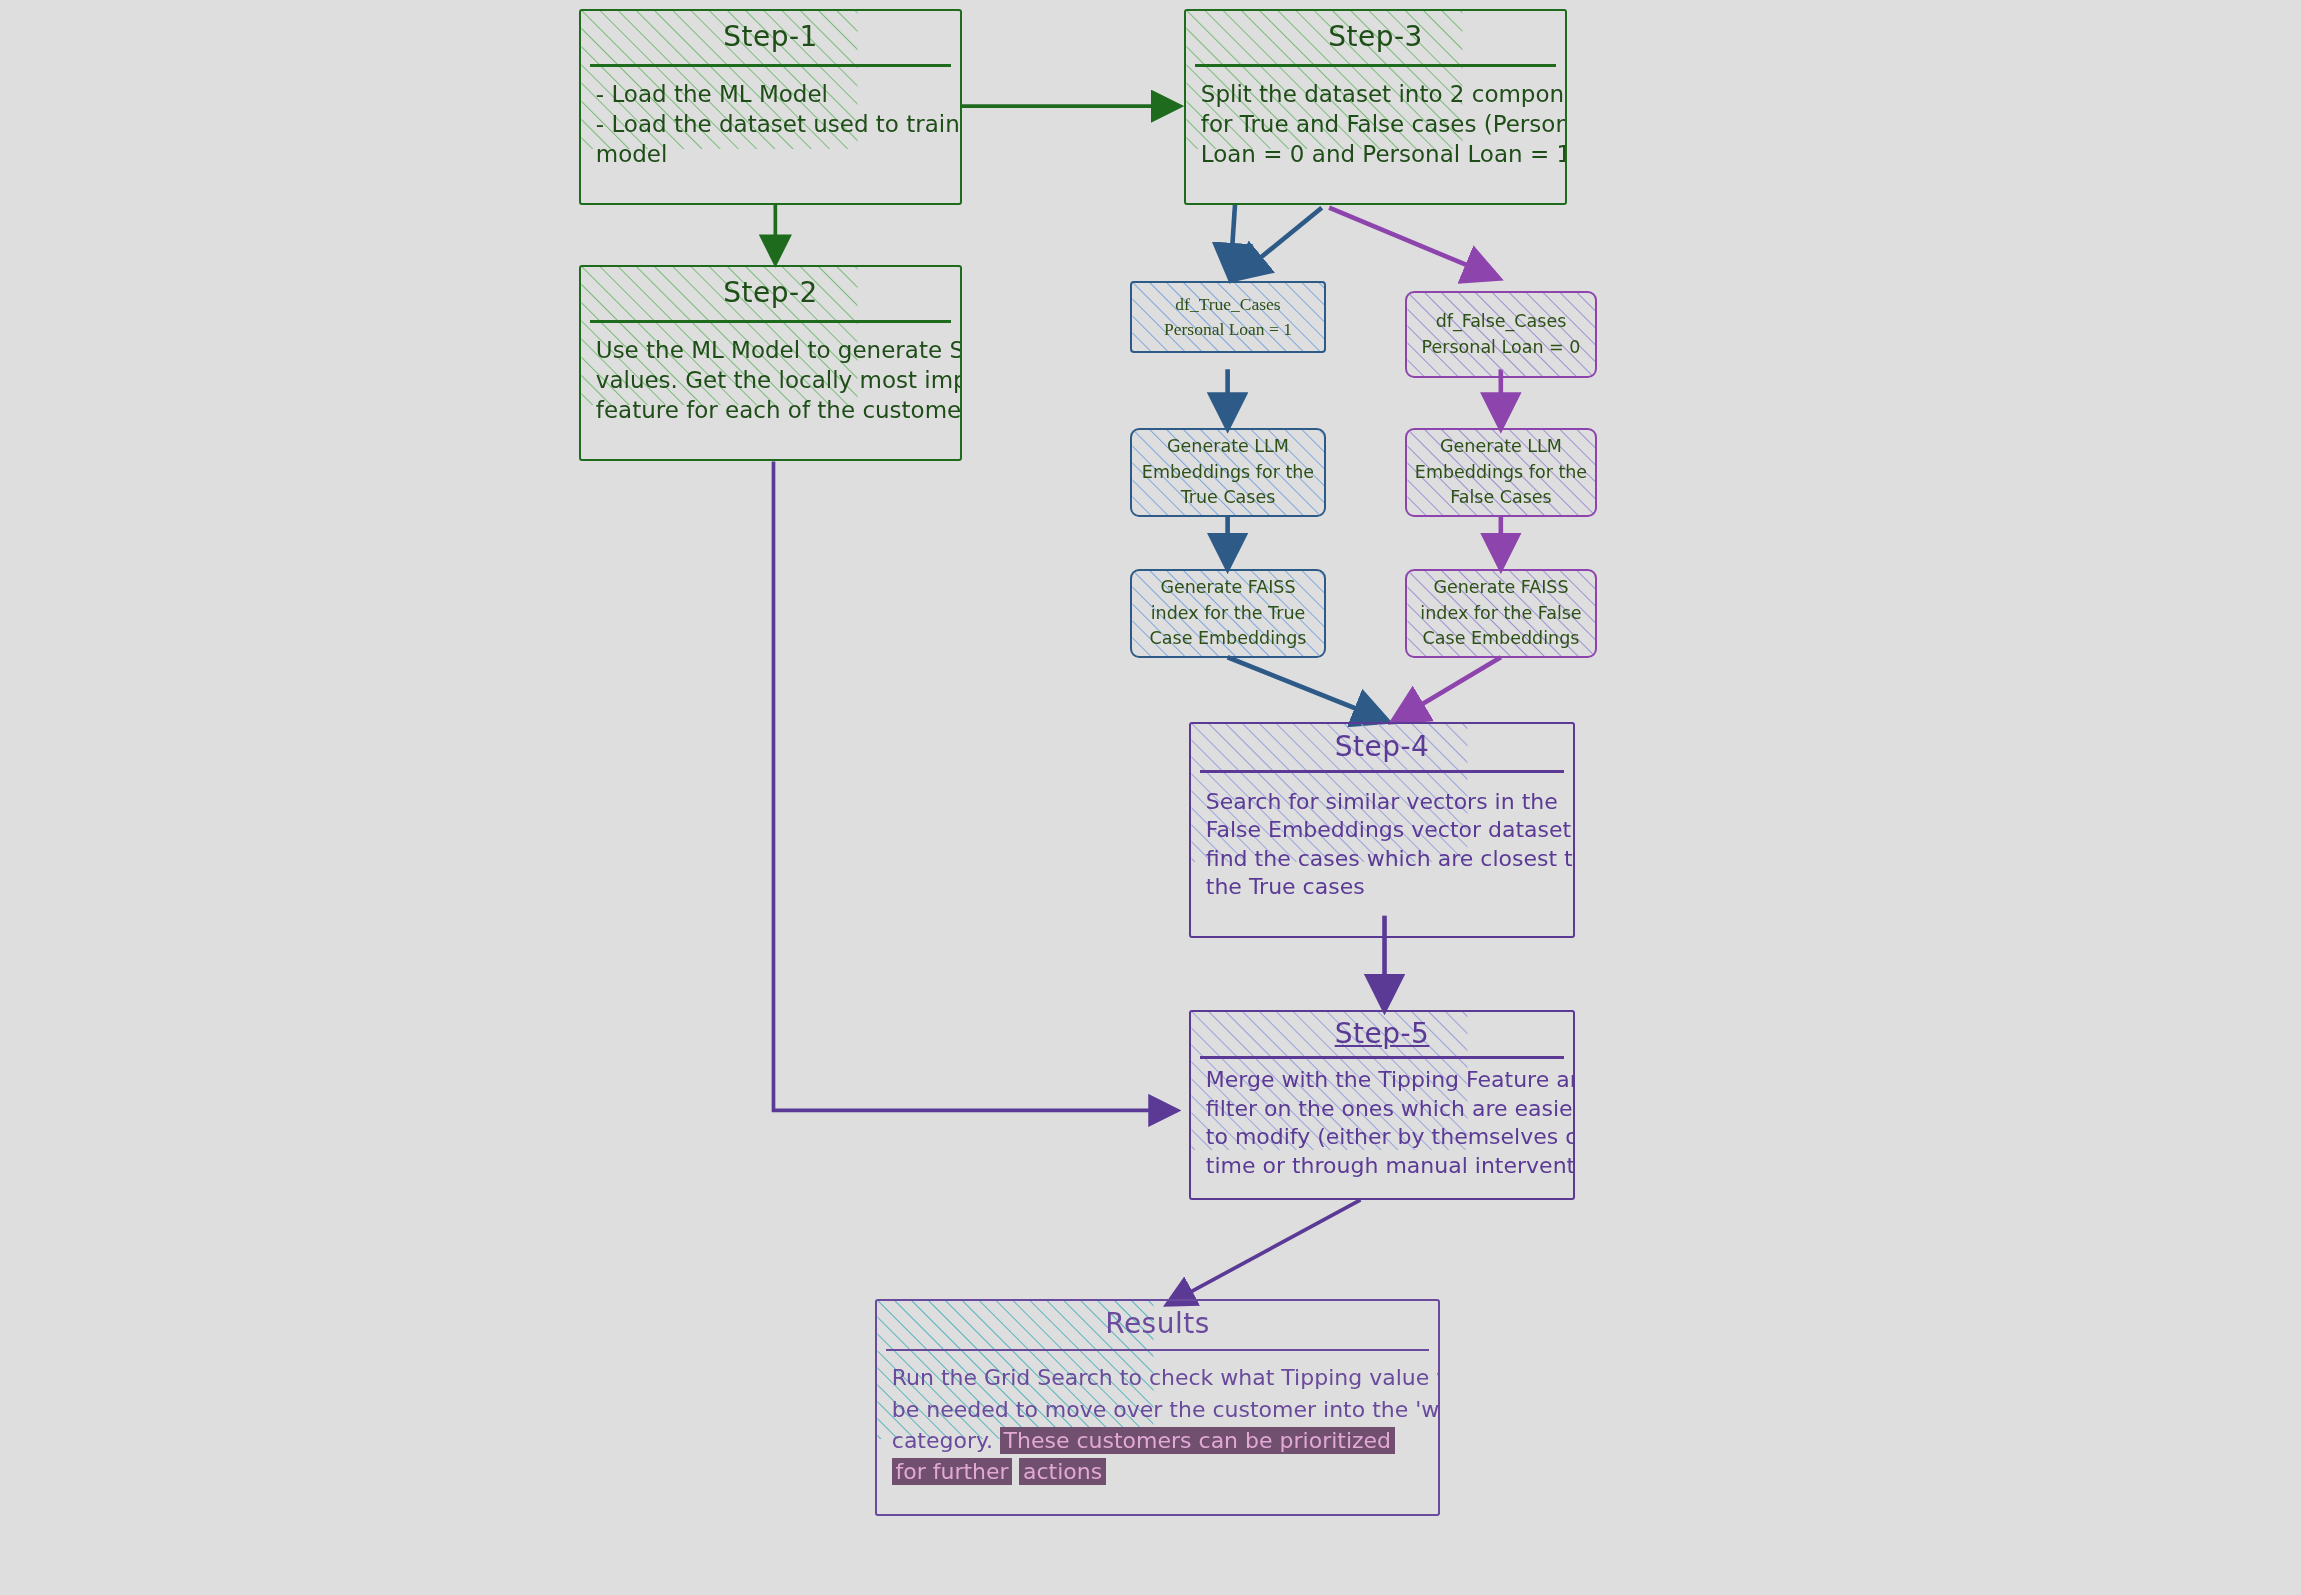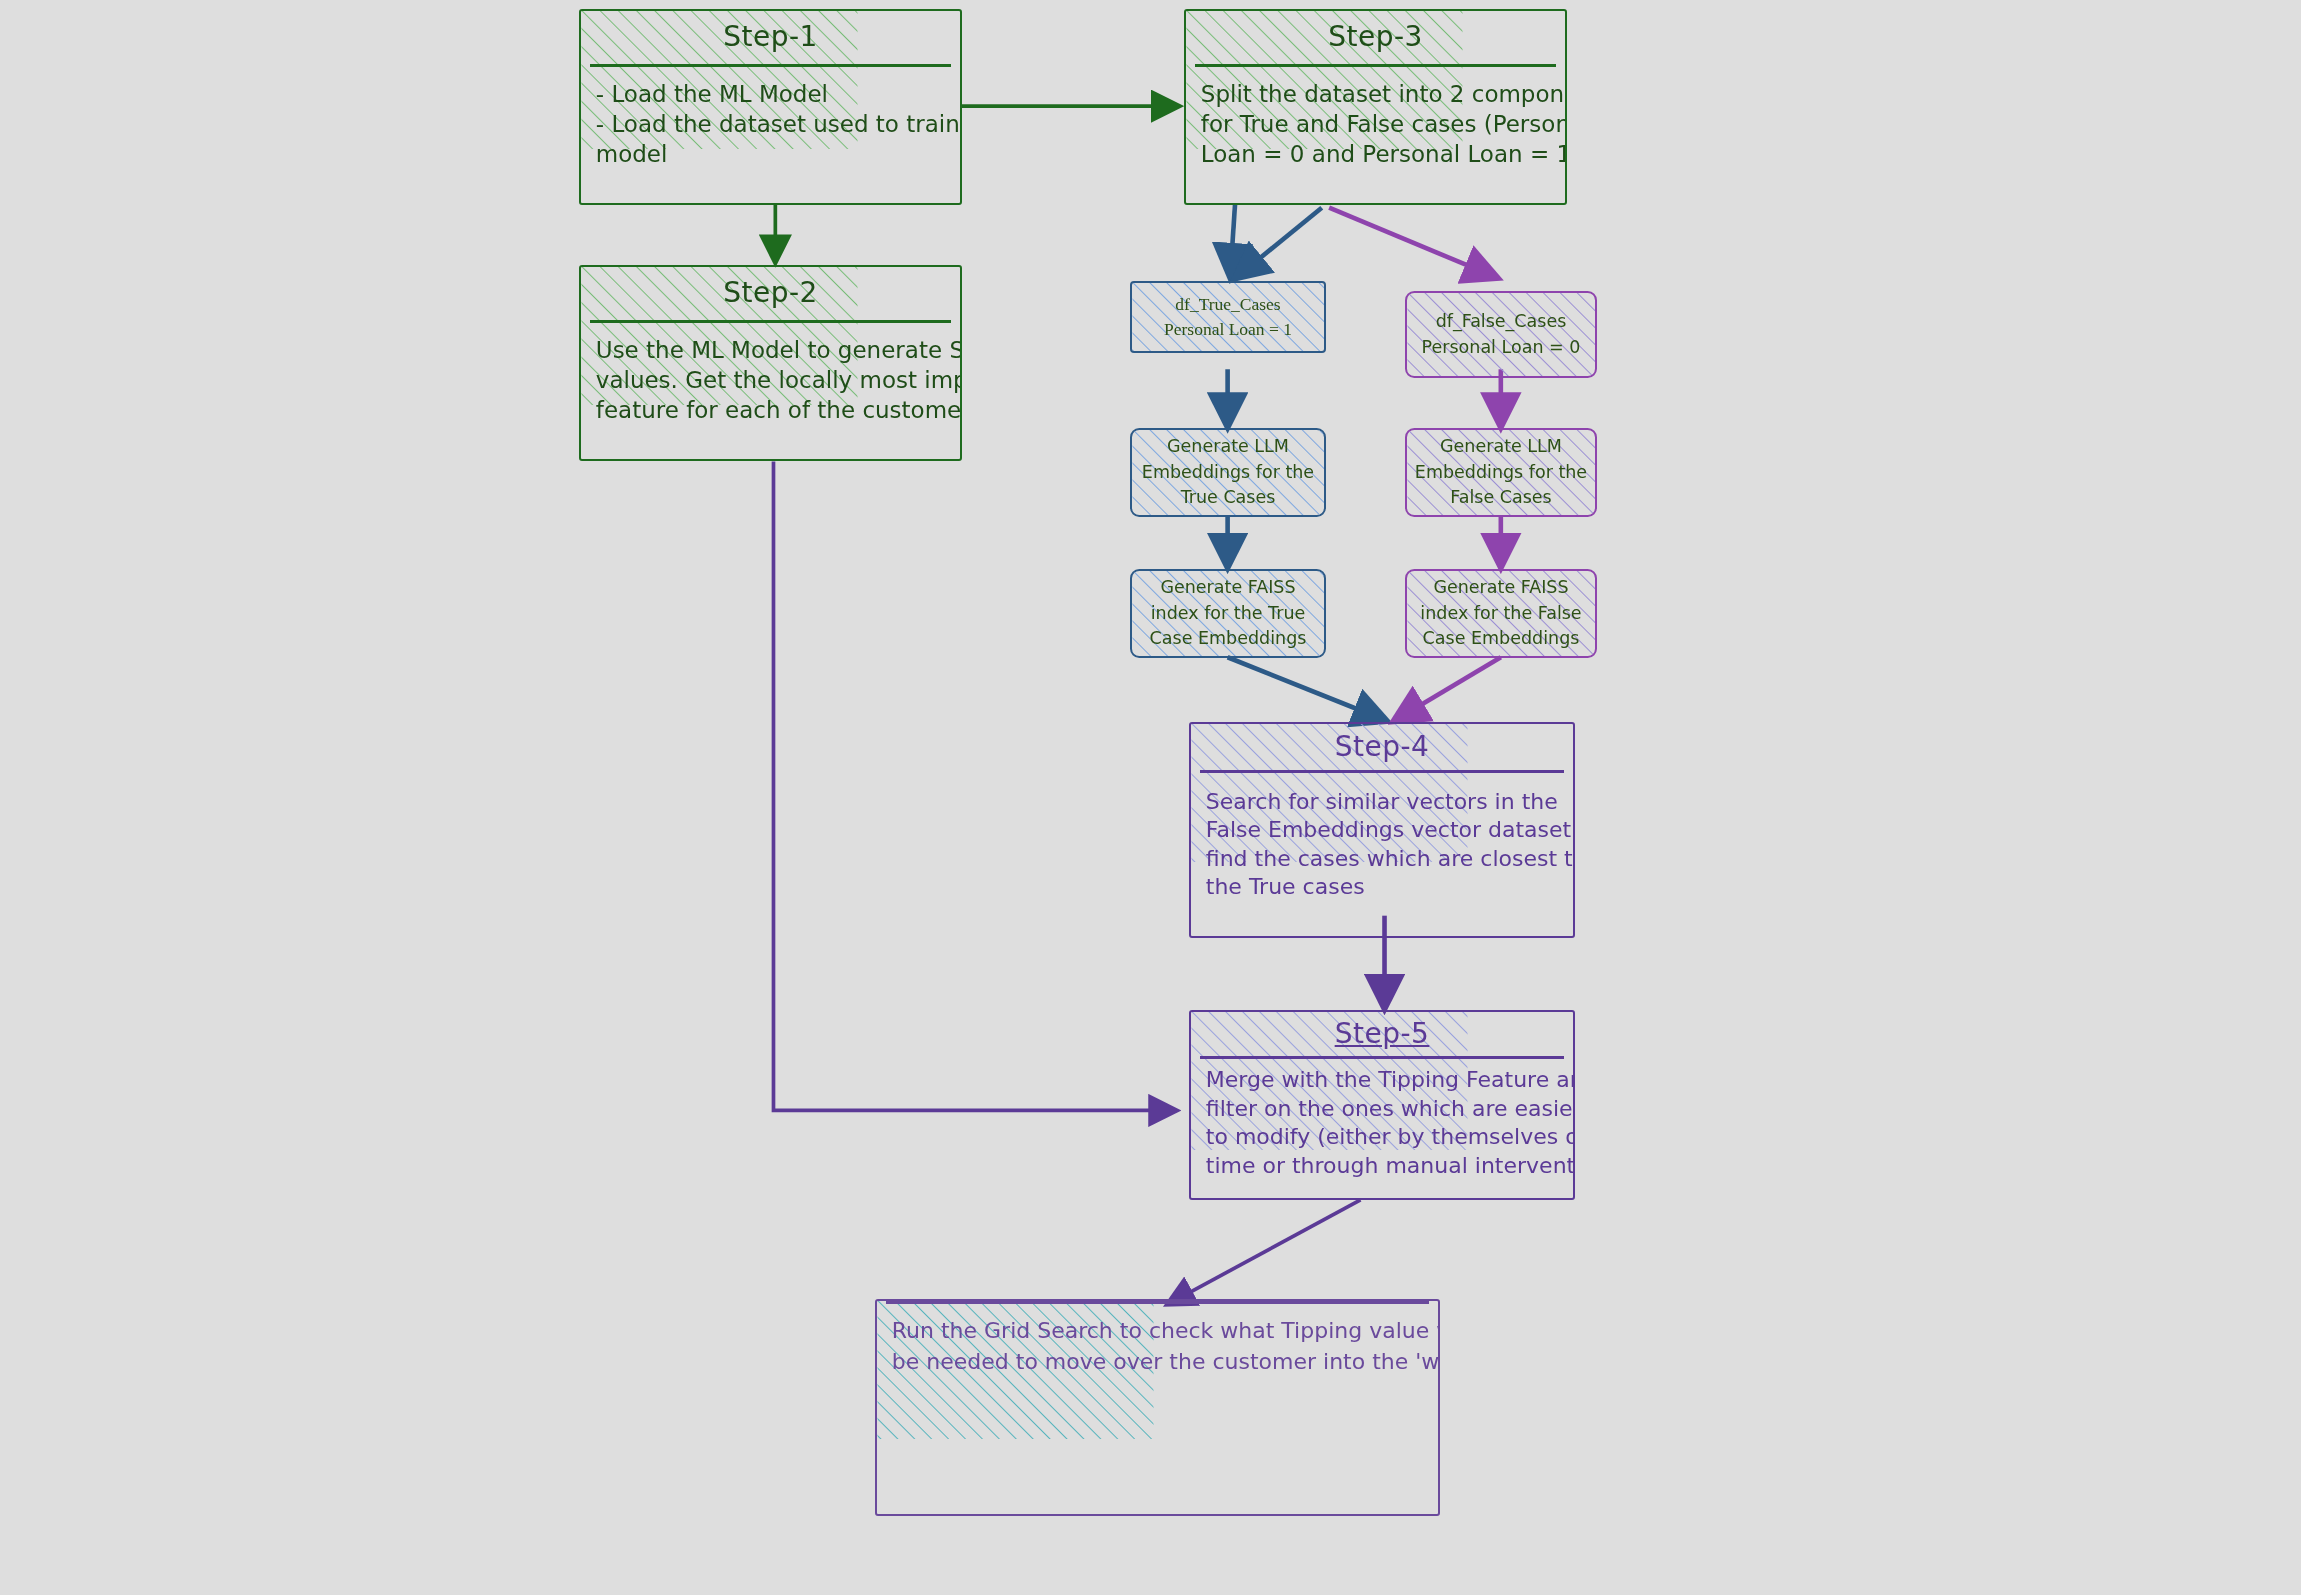--- a/index.html
+++ b/index.html
@@ -309,22 +309,28 @@
   <div class="node card teal" style="left:875px;top:1299px;width:565px;height:217px;">
     <svg class="hatch" viewBox="0 0 300 150" width="277" height="138">
         <defs>
       <pattern id="ht" width="13" height="13" patternTransform="rotate(-45)" patternUnits="userSpaceOnUse">
         <line x1="0" y1="0" x2="0" y2="13" stroke="#57b4bd" stroke-width="2.2"></line>
           </pattern>
         </defs>
       <rect width="100%" height="100%" fill="url(#ht)"></rect>
       </svg>
     <div class="content">
+      <div class="title" style="padding:5.5px 0 9.2px 0;">Results</div>
       <div class="rule"></div>
       <div class="body" style="padding-top:11px;font-size:22px;line-height:1.42;">
         <div class="ln">Run the Grid Search to check what Tipping value would</div>
         <div class="ln">be needed to move over the customer into the 'wanted'</div>
+        <div class="ln" style="white-space:normal;">
+          <span>category.</span>
+          <span class="hl">These customers can be prioritized for further</span>
+          <span class="hl">actions</span>
+        </div>
       </div>
     </div>
   </div>
 
 </div>
 
 
 </body></html>

